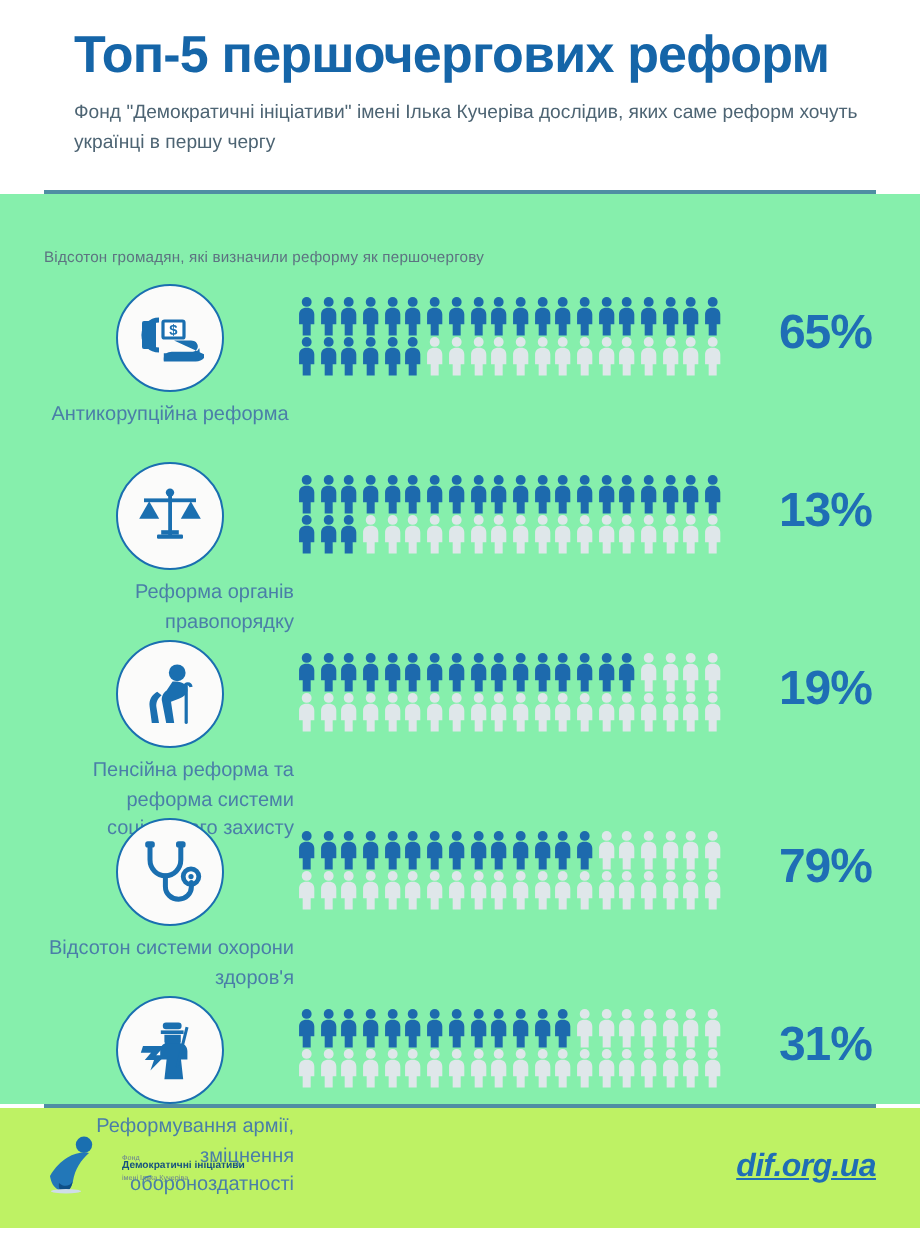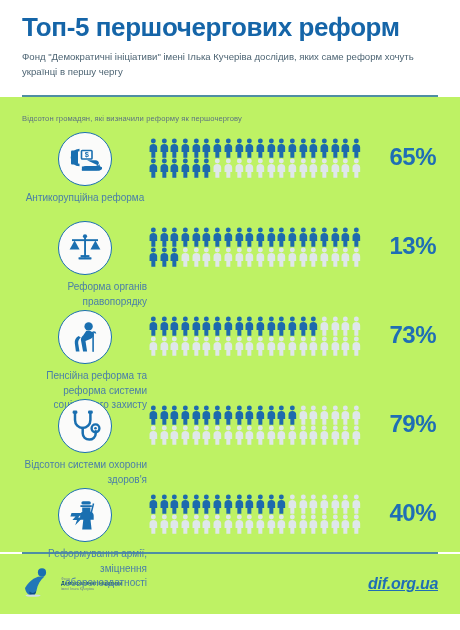--- a/index.html
+++ b/index.html
@@ -11,21 +11,21 @@
     width: 460px;
     height: 630px;
     background: #ffffff;
     font-family: "Liberation Sans", "DejaVu Sans", sans-serif;
     overflow: hidden;
     position: relative;
   }
 
   
   .header {
-    padding: 14px 22px 4px 22px;
+    padding: 14px 22px 4px 37px;
     background: #ffffff;
   }
   .title {
     font-size: 26px;
     font-weight: bold;
     color: #1565a8;
     letter-spacing: -0.4px;
     line-height: 1.05;
     margin: 0 0 9px 0;
     white-space: nowrap;
@@ -39,23 +39,23 @@
   }
 
   .header-rule {
     height: 2px;
     background: #4f8ea3;
     margin: 11px 22px 0 22px;
   }
 
   
   .panel {
-    background: #bef264;
+    background: #86efac;
     margin: 0;
-    padding: 17px 22px 6px 22px;
+    padding: 27px 22px 6px 22px;
     height: 455px;
     box-sizing: border-box;
     position: relative;
   }
   .panel-note {
     font-size: 7.6px;
     color: #5d7381;
     margin: 0 0 6px 0;
     letter-spacing: 0.1px;
   }
@@ -703,21 +703,21 @@
             <svg class="person" viewBox="0 0 11 21">
     <circle cx="5.5" cy="3.1" r="2.6" fill="#dfe7ea"></circle>
     <path d="M5.5 6.2 c2.5 0 4.0 1.4 4.0 3.5 v5.1 h-1.9 v6.0 h-4.2 v-6.0 h-1.9 v-5.1 c0 -2.1 1.5 -3.5 4.0 -3.5 z" fill="#dfe7ea"></path>
   </svg>
             <svg class="person" viewBox="0 0 11 21">
     <circle cx="5.5" cy="3.1" r="2.6" fill="#dfe7ea"></circle>
     <path d="M5.5 6.2 c2.5 0 4.0 1.4 4.0 3.5 v5.1 h-1.9 v6.0 h-4.2 v-6.0 h-1.9 v-5.1 c0 -2.1 1.5 -3.5 4.0 -3.5 z" fill="#dfe7ea"></path>
   </svg>
           </div>
         </div>
-        <div class="row-pct-cell"><span class="pct">73%</span></div>
+        <div class="row-pct-cell"><span class="pct">19%</span></div>
       </div>
       <div class="row">
         <div class="row-icon-cell">
           <div class="icon-circle">
             <svg width="32" height="34" viewBox="0 0 32 34">
       <path d="M6 3.5 v7.4 c0 4.6 3.5 8 7.7 8 c4.2 0 7.7 -3.4 7.7 -8 V3.5" fill="none" stroke="#1a6fb0" stroke-width="2.5" stroke-linecap="round"></path>
       <rect x="3.6" y="1.6" width="4.8" height="3.2" rx="1.3" fill="#1a6fb0"></rect>
       <rect x="19" y="1.6" width="4.8" height="3.2" rx="1.3" fill="#1a6fb0"></rect>
       <path d="M13.7 19 v5.2 c0 3.7 3 6.4 6.6 6.4 c3.6 0 6.4 -2.8 6.4 -6.2 v-2.1" fill="none" stroke="#1a6fb0" stroke-width="2.5" stroke-linecap="round"></path>
       <circle cx="26.5" cy="19.3" r="3.9" fill="none" stroke="#1a6fb0" stroke-width="2.4"></circle>
@@ -1063,21 +1063,21 @@
             <svg class="person" viewBox="0 0 11 21">
     <circle cx="5.5" cy="3.1" r="2.6" fill="#dfe7ea"></circle>
     <path d="M5.5 6.2 c2.5 0 4.0 1.4 4.0 3.5 v5.1 h-1.9 v6.0 h-4.2 v-6.0 h-1.9 v-5.1 c0 -2.1 1.5 -3.5 4.0 -3.5 z" fill="#dfe7ea"></path>
   </svg>
             <svg class="person" viewBox="0 0 11 21">
     <circle cx="5.5" cy="3.1" r="2.6" fill="#dfe7ea"></circle>
     <path d="M5.5 6.2 c2.5 0 4.0 1.4 4.0 3.5 v5.1 h-1.9 v6.0 h-4.2 v-6.0 h-1.9 v-5.1 c0 -2.1 1.5 -3.5 4.0 -3.5 z" fill="#dfe7ea"></path>
   </svg>
           </div>
         </div>
-        <div class="row-pct-cell"><span class="pct">40%</span></div>
+        <div class="row-pct-cell"><span class="pct">31%</span></div>
       </div>
     </div>
 </div>
 
 <div class="footer-rule"></div>
 <div class="footer">
   <div class="logo-wrap">
     <span>
       <svg width="34" height="30" viewBox="0 0 34 30">
         <circle cx="20" cy="5.4" r="4.1" fill="#1a6fb0"></circle>

